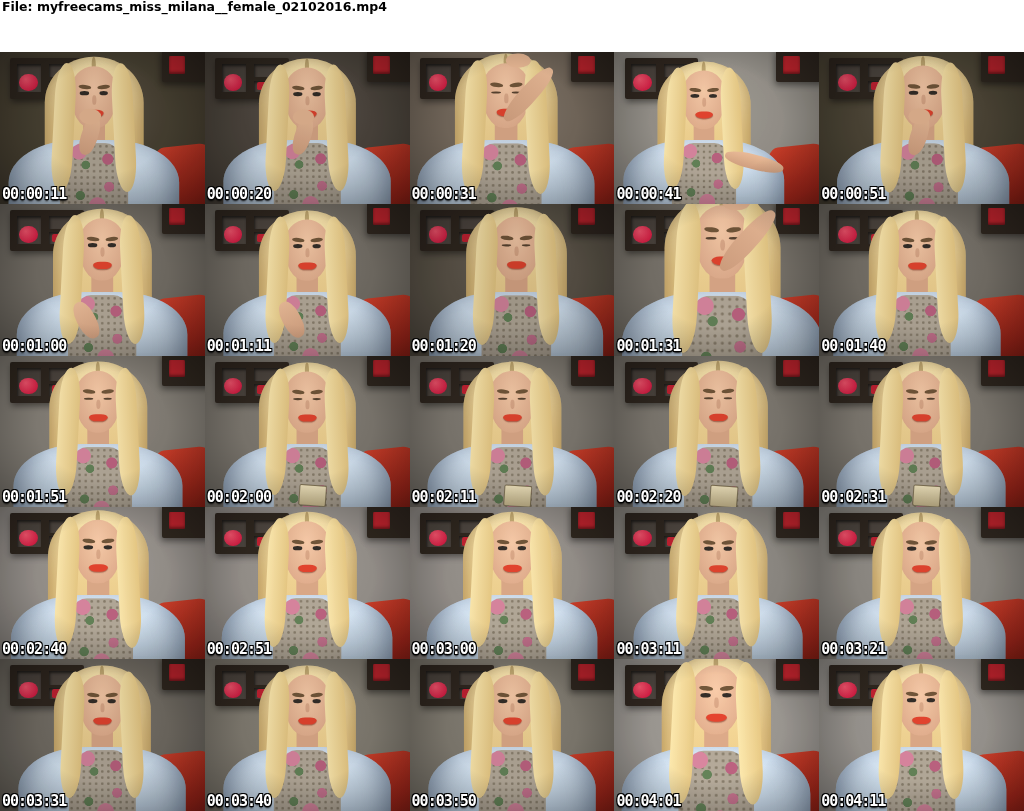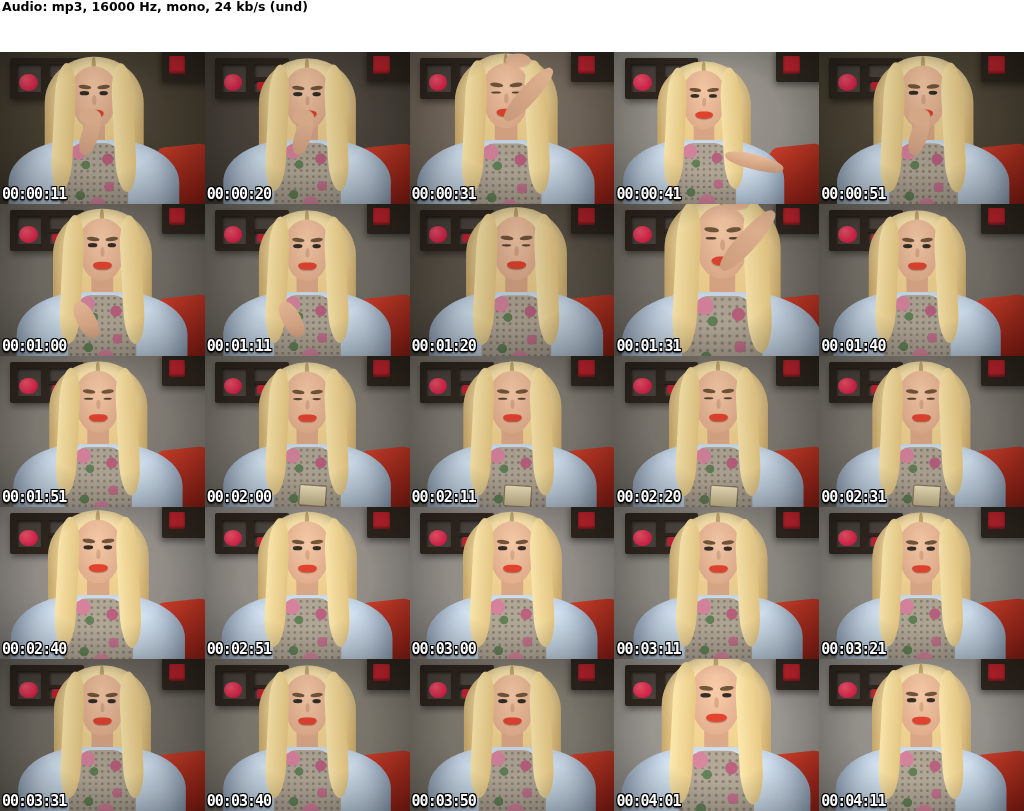--- a/index.html
+++ b/index.html
@@ -85,21 +85,21 @@
   
   .ts{position:absolute;left:2px;bottom:1px;z-index:7;color:#ffffff;
       font-family:"DejaVu Sans Mono",monospace;font-weight:bold;font-size:15px;letter-spacing:-1px;
       text-shadow:-1px -1px 0 #000,1px -1px 0 #000,-1px 1px 0 #000,1px 1px 0 #000,0 2px 2px #000;}
 </style>
 </head>
 <body>
 
 <div class="sheet">
   <div class="hdr">
-    <div>Audio: mp3, 16000 Hz, mono, 24 kb/s (und)</div>
+    <div>File: myfreecams_miss_milana__female_02102016.mp4</div>
   </div>
   <div class="grid" id="grid">
       <div class="cell">
         <div class="scene" style="filter: brightness(0.96);">
           <div class="wall" style="background: rgb(69, 62, 48);"></div>
           <div class="glow"></div>
           <div class="shelf">
             <div class="cub cub1"></div>
             <div class="cub cub2"></div>
             <div class="cub cub3"></div>

